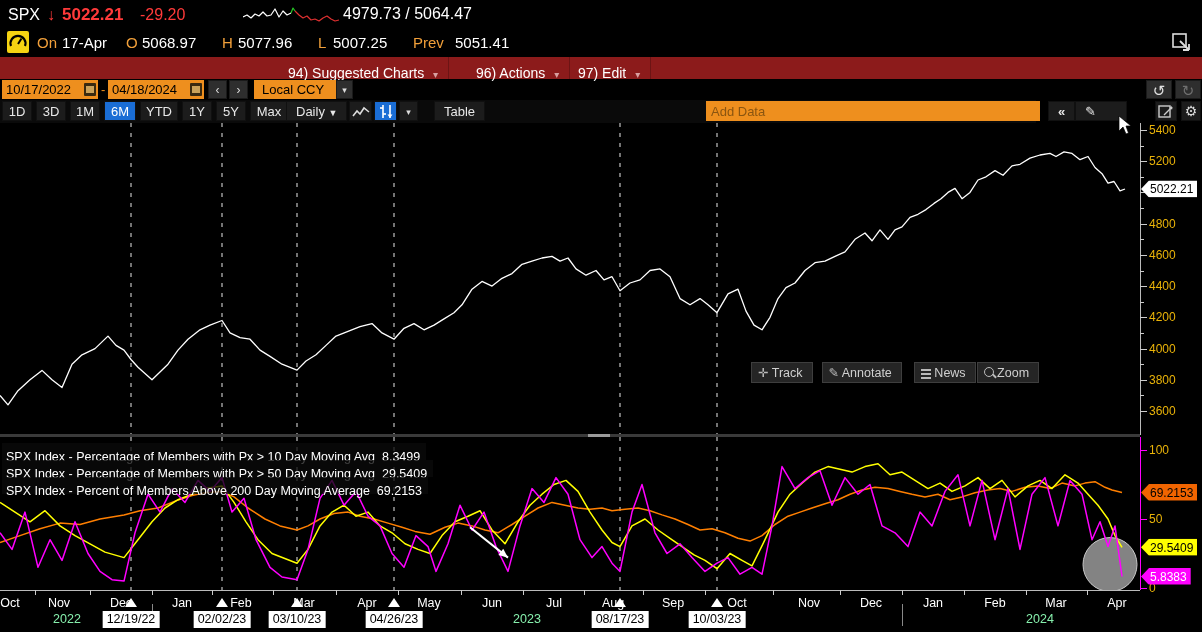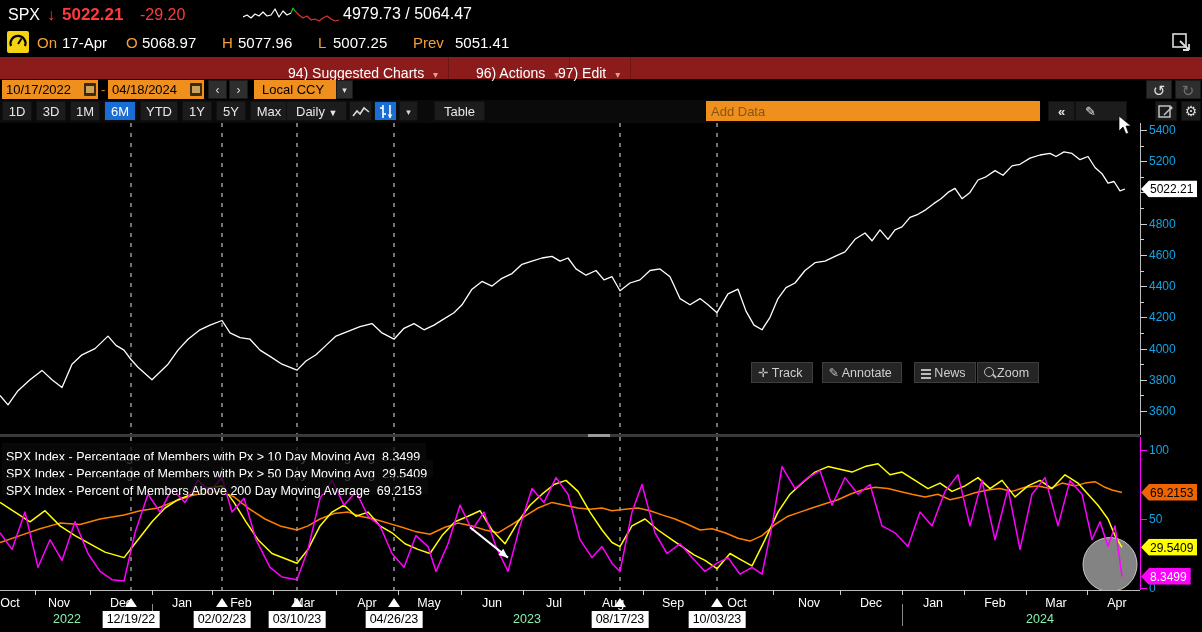--- a/index.html
+++ b/index.html
@@ -45,21 +45,21 @@
   .addinput::placeholder{color:#8a5510;opacity:1;}
   
   .chart-bg{top:123px;left:0;width:1202px;height:467px;background:#000;}
   .legend-main{top:131px;left:6px;height:20px;background:rgba(18,18,18,.92);padding:2px 8px 2px 4px;
                font-size:13px;display:flex;align-items:center;gap:6px;}
   .sq{display:inline-block;width:12px;height:12px;}
   .legend-low{left:2px;background:rgba(10,10,10,.78);padding:1px 6px 1px 4px;font-size:12.5px;height:15px;
               display:flex;align-items:center;gap:6px;white-space:nowrap;flex-direction:column;}
   .ovl-btn{position:absolute;top:362px;height:21px;line-height:21px;background:#252525;border:1px solid #3e3e3e;
            color:#cfcfcf;font-size:12.5px;padding:0 9px 0 6px;box-sizing:border-box;}
-  .axis-label{position:absolute;left:1149px;font-size:12px;color:#0ea5e9;transform:translateY(-50%);}
+  .axis-label{position:absolute;left:1149px;font-size:12px;color:#eab308;transform:translateY(-50%);}
   .tick{position:absolute;left:1140px;height:1px;background:#ccc;}
   .axis-tag{position:absolute;left:1141px;transform:translateY(-50%);font-size:12px;padding:1.5px 4px 1.5px 9px;
             clip-path:polygon(0 50%,8px 0,100% 0,100% 100%,8px 100%);white-space:nowrap;}
   .spine{position:absolute;width:1px;}
   .divider{top:434px;left:0;width:1140px;height:3px;background:#3a3a3a;}
   .divider .handle{position:absolute;left:588px;top:0;width:22px;height:3px;background:#9a9a9a;}
   
   .baxis{top:590px;left:0;width:1202px;height:42px;}
   .baxis-top{position:absolute;top:0;left:0;width:1140px;height:1px;background:#bbb;}
   .mon{position:absolute;top:6px;font-size:12.5px;color:#fff;transform:translateX(-50%);}
@@ -113,21 +113,21 @@
     <span class="abs" style="left:455px;top:4px;">5051.41</span>
     <span class="abs" style="right:9px;top:2px;">
       <svg width="22" height="22" viewBox="0 0 22 22">
         <rect x="2" y="2" width="13" height="13" fill="none" stroke="#ddd" stroke-width="1.6"></rect>
         <path d="M9 9 L18 18 M18 18 v-6 M18 18 h-6" stroke="#ddd" stroke-width="1.8" fill="none"></path>
       </svg>
     </span>
   </div>
 
   <div class="abs r3">
-    <span id="menu-items"><span class="menu-item" style="left: 278px;">94) Suggested Charts <span class="car">▾</span></span><span class="menu-item" style="left: 466px;">96) Actions <span class="car">▾</span></span><span class="menu-item" style="left: 548px;">97) Edit <span class="car">▾</span></span></span>
+    <span id="menu-items"><span class="menu-item" style="left: 278px;">94) Suggested Charts <span class="car">▾</span></span><span class="menu-item" style="left: 466px;">96) Actions <span class="car">▾</span></span><span class="menu-item" style="left: 568px;">97) Edit <span class="car">▾</span></span></span>
   </div>
 
   <div class="abs r4">
     <input class="dfield" style="left: 2px; width: 96px;" value="10/17/2022">
     <span class="calico" style="left:84px;"></span>
     <span class="abs" style="left:101px;top:2px;color:#ee8f1e;">-</span>
     <input class="dfield" style="left: 108px; width: 96px;" value="04/18/2024">
     <span class="calico" style="left:190px;"></span>
     <span class="gbtn" style="left:208px;width:19px;">‹</span>
     <span class="gbtn" style="left:229px;width:19px;">›</span>
@@ -227,21 +227,21 @@
       </div>
     <div id="lower-axis">
         <span class="axis-label" style="top: 327px;">100</span>
         <span class="tick" style="top: 327px; width: 7px; background: rgb(255, 0, 255);"></span>
         <span class="axis-label" style="top: 396px;">50</span>
         <span class="tick" style="top: 396px; width: 7px; background: rgb(255, 0, 255);"></span>
         <span class="axis-label" style="top: 465px;">0</span>
         <span class="tick" style="top: 465px; width: 7px; background: rgb(255, 0, 255);"></span>
         <span class="axis-tag" style="top: 369.483px; background: rgb(240, 100, 0); color: rgb(0, 0, 0);">69.2153</span>
         <span class="axis-tag" style="top: 424.234px; background: rgb(255, 255, 0); color: rgb(0, 0, 0);">29.5409</span>
-        <span class="axis-tag" style="top: 453.477px; background: rgb(255, 0, 255); color: rgb(255, 255, 255);">8.3499</span>
+        <span class="axis-tag" style="top: 453.477px; background: rgb(255, 0, 255); color: rgb(255, 255, 255);">5.8383</span>
       </div>
 
     <div class="abs divider" style="top:311px;">
         <span class="handle"></span>
       </div>
   </div>
 
   <div id="lower-legends">
       <div class="abs legend-low" style="top: 443px;">
         <span class="sq" style="width:11px;height:11px;background:#ff00ff"></span>

